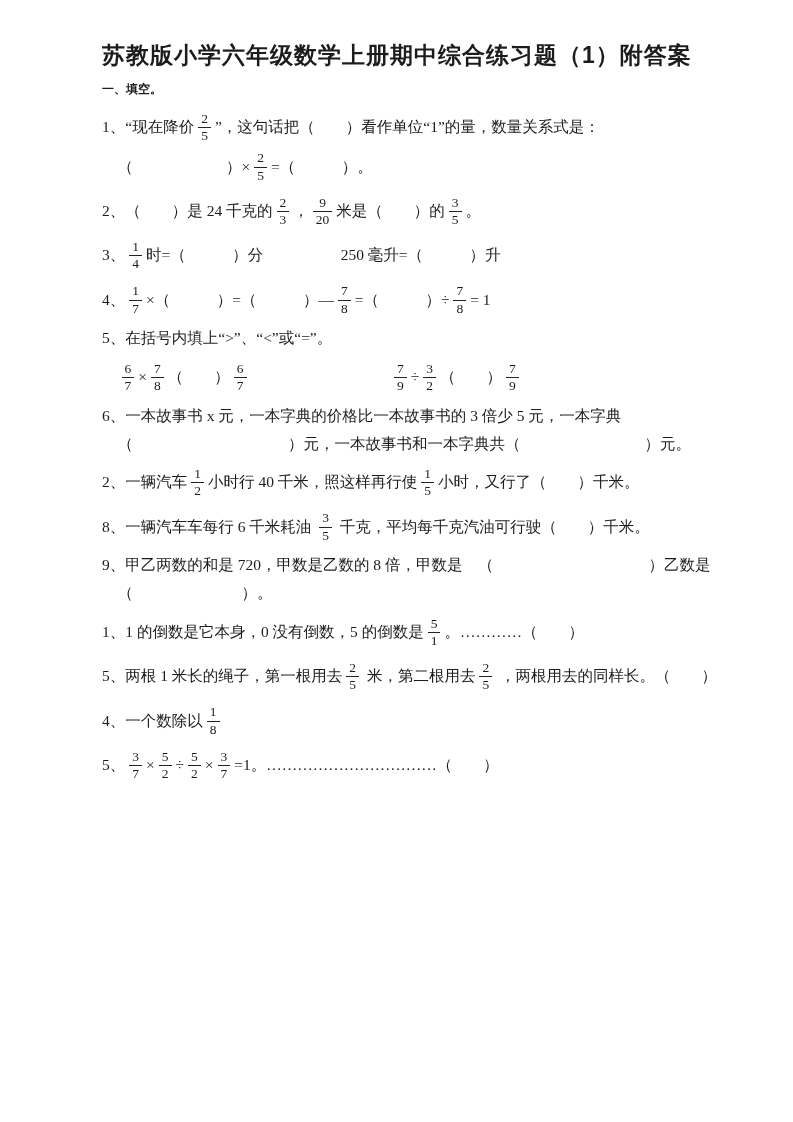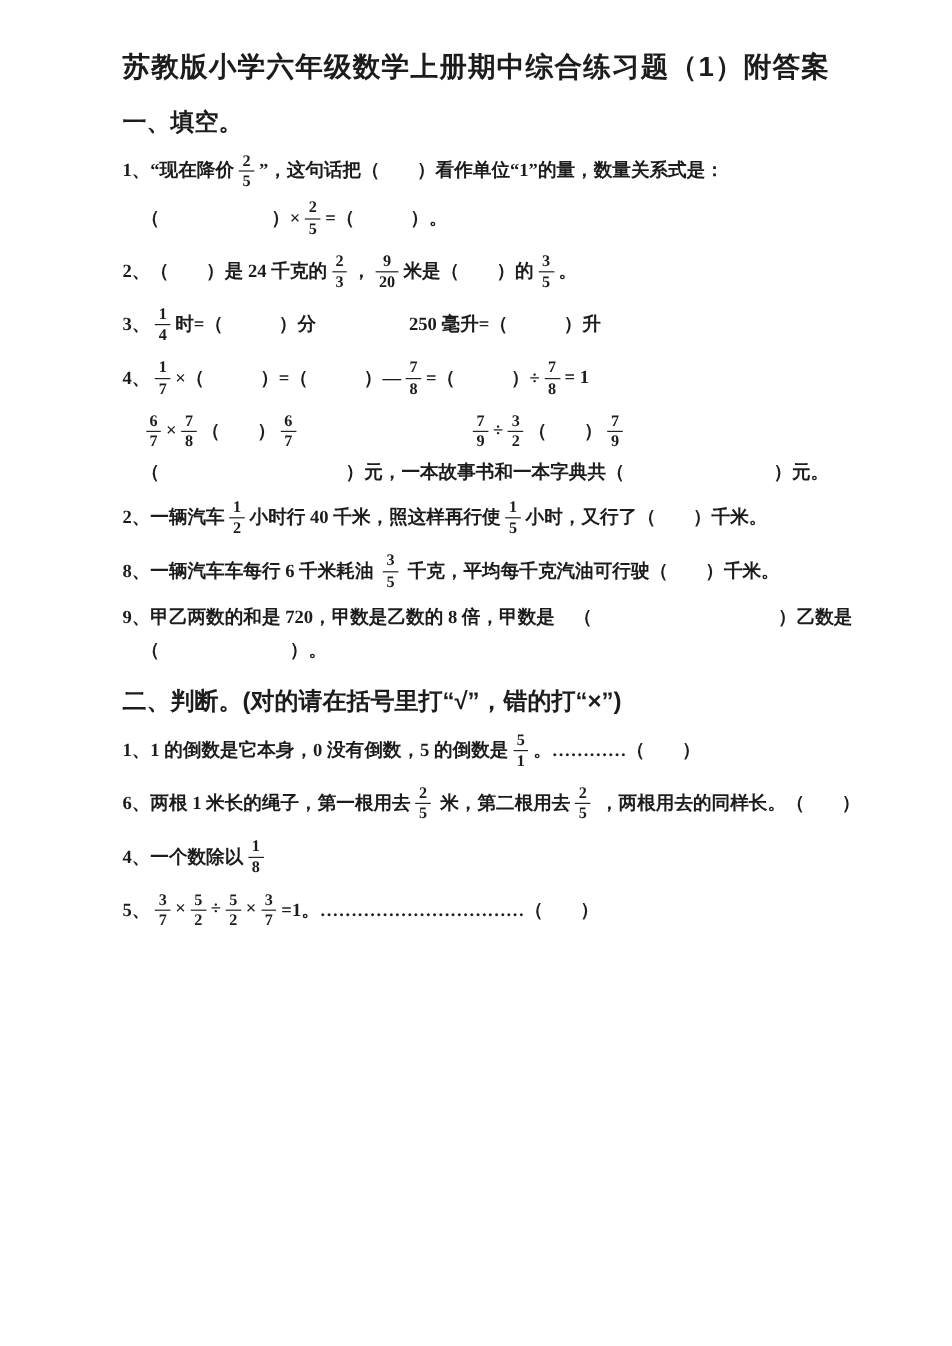--- a/index.html
+++ b/index.html
@@ -31,27 +31,26 @@
     white-space: nowrap;
   }
   .line {
     display: flex;
     align-items: center;
     flex-wrap: nowrap;
     margin-top: 11px;
     min-height: 22px;
     font-size: 15.5px;
     white-space: pre;
-    font-weight: bold;
   }
   .line.section {
-    font-family: Liberation Sans, sans-serif;
+    font-family: Liberation Mono, monospace;
     font-weight: bold;
-    font-size: 20px;
-    margin-top: 17px;
+    font-size: 12px;
+    margin-top: 7px;
   }
   .line.cont {
     margin-top: 6px;
   }
   .txt {
     white-space: pre;
   }
   .frac {
     display: inline-flex;
     flex-direction: column;
@@ -74,25 +73,26 @@
 
 <div class="sheet">
   <h1 class="title">苏教版小学六年级数学上册期中综合练习题（1）附答案</h1>
   <main>
       <div class="line section"><span class="txt">一、填空。</span></div>
       <div class="line"><span class="txt">1、“现在降价</span><span class="frac"><span class="num">2</span><span class="den">5</span></span><span class="txt">”，这句话把（　　）看作单位“1”的量，数量关系式是：</span></div>
       <div class="line cont"><span class="txt">　（　　　　　　）×</span><span class="frac"><span class="num">2</span><span class="den">5</span></span><span class="txt">=（　　　）。</span></div>
       <div class="line"><span class="txt">2、（　　）是 24 千克的</span><span class="frac"><span class="num">2</span><span class="den">3</span></span><span class="txt">，</span><span class="frac"><span class="num">9</span><span class="den">20</span></span><span class="txt">米是（　　）的</span><span class="frac"><span class="num">3</span><span class="den">5</span></span><span class="txt">。</span></div>
       <div class="line"><span class="txt">3、</span><span class="frac"><span class="num">1</span><span class="den">4</span></span><span class="txt">时=（　　　）分　　　　　250 毫升=（　　　）升</span></div>
       <div class="line"><span class="txt">4、</span><span class="frac"><span class="num">1</span><span class="den">7</span></span><span class="txt">×（　　　）=（　　　）—</span><span class="frac"><span class="num">7</span><span class="den">8</span></span><span class="txt">=（　　　）÷</span><span class="frac"><span class="num">7</span><span class="den">8</span></span><span class="txt">= 1</span></div>
+      <div class="line"><span class="txt">5、在括号内填上“&gt;”、“&lt;”或“=”。</span></div>
       <div class="line"><span class="txt">　</span><span class="frac"><span class="num">6</span><span class="den">7</span></span><span class="txt">×</span><span class="frac"><span class="num">7</span><span class="den">8</span></span><span class="txt">（　　）</span><span class="frac"><span class="num">6</span><span class="den">7</span></span><span class="txt">　　　　　　　　　</span><span class="frac"><span class="num">7</span><span class="den">9</span></span><span class="txt">÷</span><span class="frac"><span class="num">3</span><span class="den">2</span></span><span class="txt">（　　）</span><span class="frac"><span class="num">7</span><span class="den">9</span></span></div>
+      <div class="line"><span class="txt">6、一本故事书 x 元，一本字典的价格比一本故事书的 3 倍少 5 元，一本字典</span></div>
       <div class="line cont"><span class="txt">　（　　　　　　　　　　）元，一本故事书和一本字典共（　　　　　　　　）元。</span></div>
       <div class="line"><span class="txt">2、一辆汽车</span><span class="frac"><span class="num">1</span><span class="den">2</span></span><span class="txt">小时行 40 千米，照这样再行使</span><span class="frac"><span class="num">1</span><span class="den">5</span></span><span class="txt">小时，又行了（　　）千米。</span></div>
       <div class="line"><span class="txt">8、一辆汽车车每行 6 千米耗油 </span><span class="frac"><span class="num">3</span><span class="den">5</span></span><span class="txt"> 千克，平均每千克汽油可行驶（　　）千米。</span></div>
       <div class="line"><span class="txt">9、甲乙两数的和是 720，甲数是乙数的 8 倍，甲数是　（　　　　　　　　　　）乙数是</span></div>
       <div class="line cont"><span class="txt">　（　　　　　　　）。</span></div>
-      <div class="line section"><span class="txt">二、判断。(对的请在括号里打“√”，错的打“×”)</span></div>
       <div class="line"><span class="txt">1、1 的倒数是它本身，0 没有倒数，5 的倒数是</span><span class="frac"><span class="num">5</span><span class="den">1</span></span><span class="txt">。…………（　　）</span></div>
-      <div class="line"><span class="txt">6、两根 1 米长的绳子，第一根用去</span><span class="frac"><span class="num">2</span><span class="den">5</span></span><span class="txt"> 米，第二根用去</span><span class="frac"><span class="num">2</span><span class="den">5</span></span><span class="txt"> ，两根用去的同样长。（　　）</span></div>
+      <div class="line"><span class="txt">5、两根 1 米长的绳子，第一根用去</span><span class="frac"><span class="num">2</span><span class="den">5</span></span><span class="txt"> 米，第二根用去</span><span class="frac"><span class="num">2</span><span class="den">5</span></span><span class="txt"> ，两根用去的同样长。（　　）</span></div>
       <div class="line"><span class="txt">4、一个数除以</span><span class="frac"><span class="num">1</span><span class="den">8</span></span></div>
       <div class="line"><span class="txt">5、</span><span class="frac"><span class="num">3</span><span class="den">7</span></span><span class="txt">×</span><span class="frac"><span class="num">5</span><span class="den">2</span></span><span class="txt">÷</span><span class="frac"><span class="num">5</span><span class="den">2</span></span><span class="txt">×</span><span class="frac"><span class="num">3</span><span class="den">7</span></span><span class="txt">=1。……………………………（　　）</span></div>
     </main>
 </div>
 
 </body></html>

